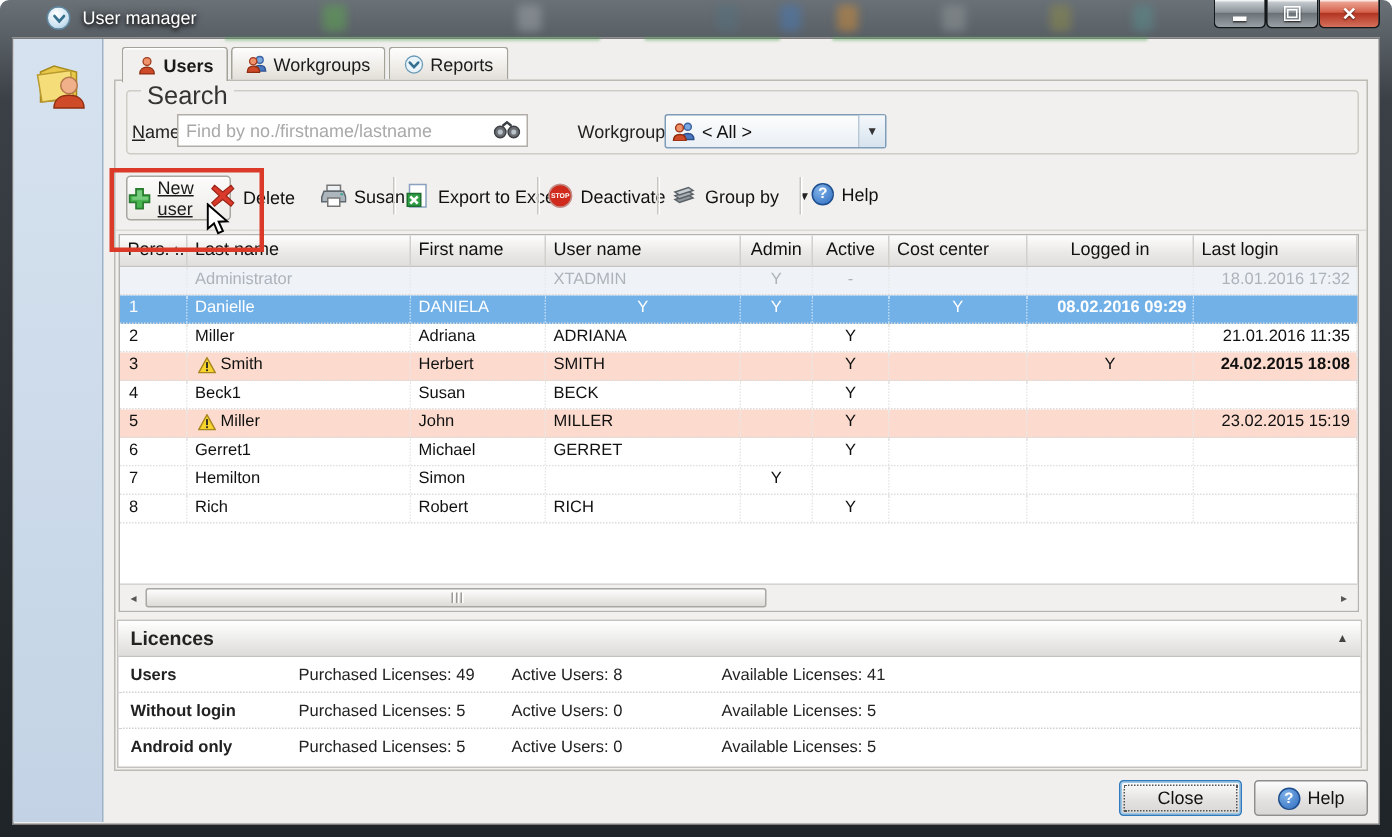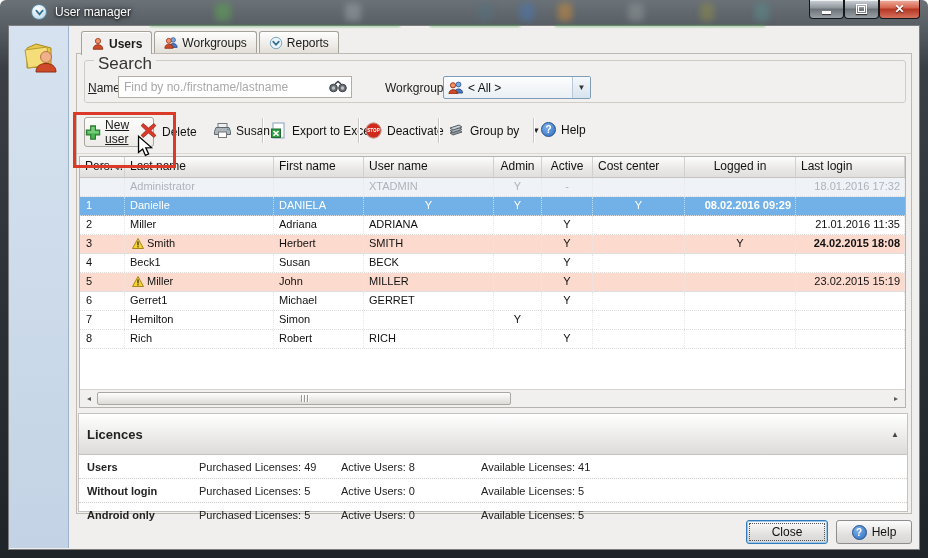--- a/index.html
+++ b/index.html
@@ -88,21 +88,21 @@
   .wicon{display:inline-block;width:12px;height:11px;margin:3px 3px 0 2px;vertical-align:top;}
   
   .hscroll{position:absolute;left:0;bottom:0;width:825px;height:18px;background:#f1f0ee;border-top:1px solid #d6d4d0;box-sizing:border-box;}
   .sarrow{position:absolute;top:3px;width:12px;height:12px;font-size:8px;color:#555;text-align:center;line-height:12px;}
   .sarrow.l{left:3px;} .sarrow.r{right:3px;}
   .sthumb{position:absolute;left:17px;top:2px;width:414px;height:13px;border:1px solid #a9a7a3;border-radius:2px;box-sizing:border-box;
     background:linear-gradient(180deg,#fdfdfc,#dddbd7);display:flex;align-items:center;justify-content:center;gap:2px;}
   .grip{width:1px;height:7px;background:#9a9894;box-shadow:1px 0 0 #fff;}
   
   .licences{left:78px;top:413px;width:830px;height:99px;background:#fff;border:1px solid #c5c3bf;box-sizing:border-box;}
-  .lic-head{height:41px;background:linear-gradient(180deg,#ffffff,#dddcda);border-bottom:1px solid #c5c3bf;
+  .lic-head{height:24px;background:linear-gradient(180deg,#ffffff,#dddcda);border-bottom:1px solid #c5c3bf;
     display:flex;align-items:center;padding:0 8px;box-sizing:border-box;}
   .lic-title{font-weight:bold;font-size:13px;color:#222;flex:1;}
   .lic-collapse{font-size:8px;color:#444;}
   .lic-row{display:grid;grid-template-columns:112px 142px 140px 1fr;height:24px;align-items:center;
     padding-left:8px;font-size:11px;color:#222;border-bottom:1px dotted #d2d0cc;box-sizing:border-box;}
   .lic-row:last-child{border-bottom:none;}
   .lic-row .nm{font-weight:bold;}
   
   .btn{position:absolute;top:520px;height:24px;box-sizing:border-box;border:1px solid #8e8e8e;border-radius:3px;
     background:linear-gradient(180deg,#fdfdfd,#e2e1df 60%,#d8d7d5);font:12px "Liberation Sans",sans-serif;color:#111;

